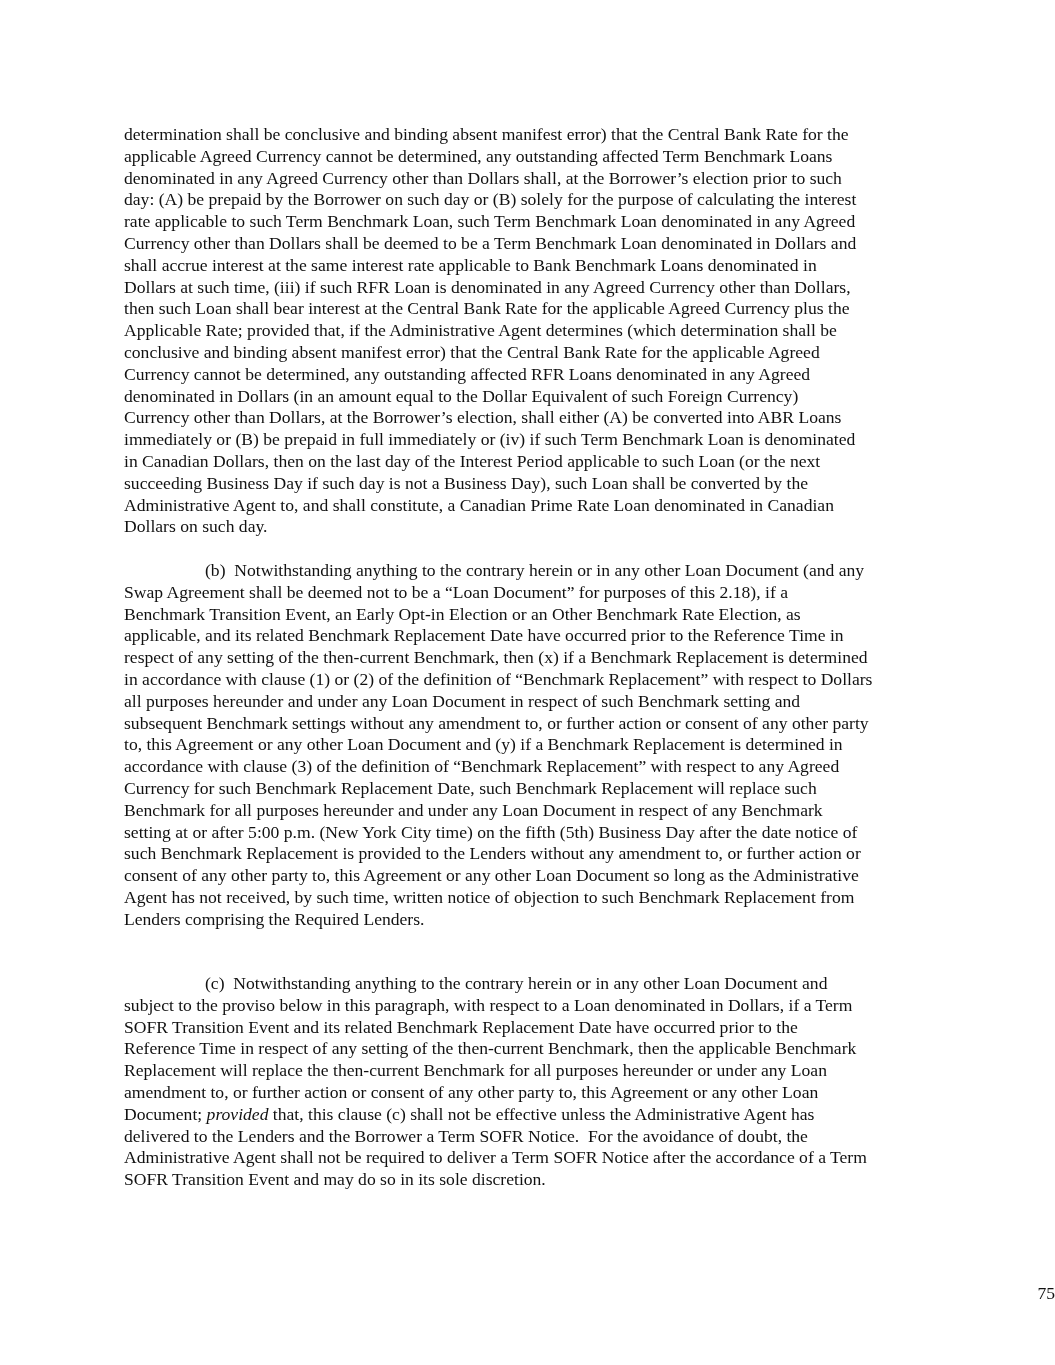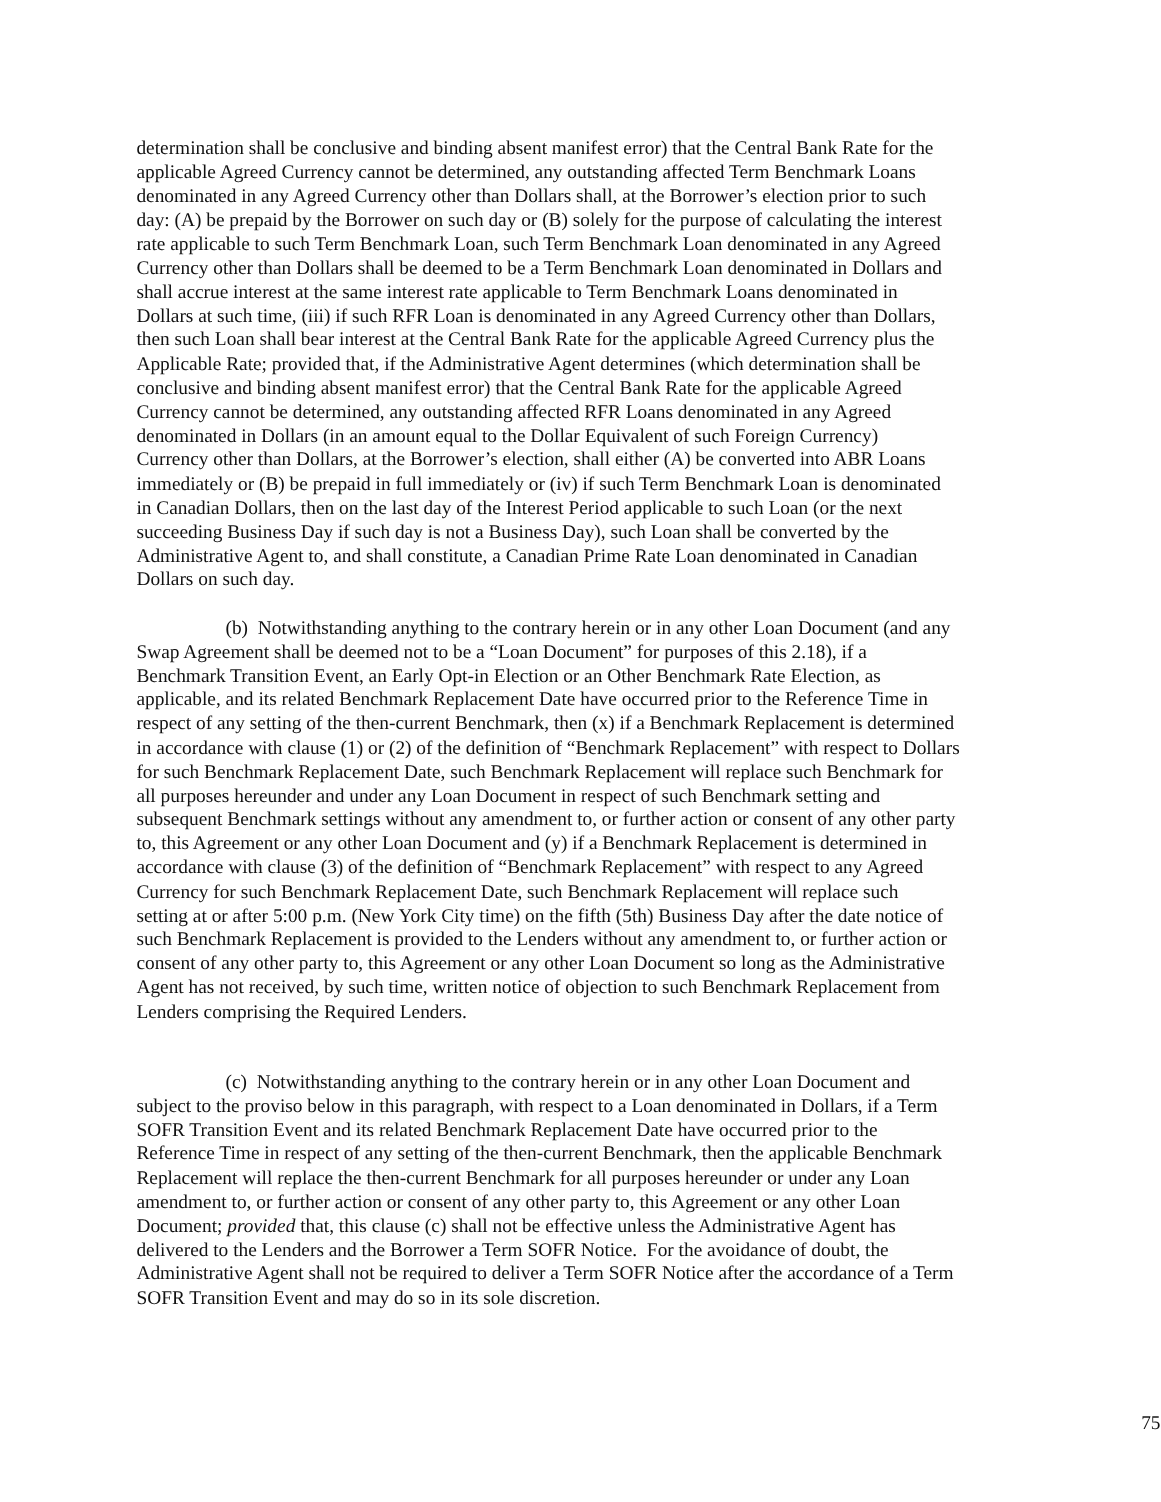--- a/index.html
+++ b/index.html
@@ -23,21 +23,21 @@
 
 <div class="page">
 
   <div class="para" id="para-a">
     <span class="line">determination shall be conclusive and binding absent manifest error) that the Central Bank Rate for the</span>
     <span class="line">applicable Agreed Currency cannot be determined, any outstanding affected Term Benchmark Loans</span>
     <span class="line">denominated in any Agreed Currency other than Dollars shall, at the Borrower’s election prior to such</span>
     <span class="line">day: (A) be prepaid by the Borrower on such day or (B) solely for the purpose of calculating the interest</span>
     <span class="line">rate applicable to such Term Benchmark Loan, such Term Benchmark Loan denominated in any Agreed</span>
     <span class="line">Currency other than Dollars shall be deemed to be a Term Benchmark Loan denominated in Dollars and</span>
-    <span class="line">shall accrue interest at the same interest rate applicable to Term Benchmark Loans denominated in</span>
+    <span class="line">shall accrue interest at the same interest rate applicable to Bank Benchmark Loans denominated in</span>
     <span class="line">Dollars at such time, (iii) if such RFR Loan is denominated in any Agreed Currency other than Dollars,</span>
     <span class="line">then such Loan shall bear interest at the Central Bank Rate for the applicable Agreed Currency plus the</span>
     <span class="line">Applicable Rate; provided that, if the Administrative Agent determines (which determination shall be</span>
     <span class="line">conclusive and binding absent manifest error) that the Central Bank Rate for the applicable Agreed</span>
     <span class="line">Currency cannot be determined, any outstanding affected RFR Loans denominated in any Agreed</span>
     <span class="line">denominated in Dollars (in an amount equal to the Dollar Equivalent of such Foreign Currency)</span>
     <span class="line">Currency other than Dollars, at the Borrower’s election, shall either (A) be converted into ABR Loans</span>
     <span class="line">immediately or (B) be prepaid in full immediately or (iv) if such Term Benchmark Loan is denominated</span>
     <span class="line">in Canadian Dollars, then on the last day of the Interest Period applicable to such Loan (or the next</span>
     <span class="line">succeeding Business Day if such day is not a Business Day), such Loan shall be converted by the</span>
@@ -45,26 +45,26 @@
     <span class="line">Dollars on such day.</span>
   </div>
 
   <div class="para" id="para-b">
     <span class="line indent">(b)  Notwithstanding anything to the contrary herein or in any other Loan Document (and any</span>
     <span class="line">Swap Agreement shall be deemed not to be a “Loan Document” for purposes of this 2.18), if a</span>
     <span class="line">Benchmark Transition Event, an Early Opt-in Election or an Other Benchmark Rate Election, as</span>
     <span class="line">applicable, and its related Benchmark Replacement Date have occurred prior to the Reference Time in</span>
     <span class="line">respect of any setting of the then-current Benchmark, then (x) if a Benchmark Replacement is determined</span>
     <span class="line">in accordance with clause (1) or (2) of the definition of “Benchmark Replacement” with respect to Dollars</span>
-    <span class="line">for such Benchmark Replacement Date, such Benchmark Replacement will replace such Benchmark for</span>
     <span class="line">all purposes hereunder and under any Loan Document in respect of such Benchmark setting and</span>
     <span class="line">subsequent Benchmark settings without any amendment to, or further action or consent of any other party</span>
     <span class="line">to, this Agreement or any other Loan Document and (y) if a Benchmark Replacement is determined in</span>
     <span class="line">accordance with clause (3) of the definition of “Benchmark Replacement” with respect to any Agreed</span>
     <span class="line">Currency for such Benchmark Replacement Date, such Benchmark Replacement will replace such</span>
+    <span class="line">Benchmark for all purposes hereunder and under any Loan Document in respect of any Benchmark</span>
     <span class="line">setting at or after 5:00 p.m. (New York City time) on the fifth (5th) Business Day after the date notice of</span>
     <span class="line">such Benchmark Replacement is provided to the Lenders without any amendment to, or further action or</span>
     <span class="line">consent of any other party to, this Agreement or any other Loan Document so long as the Administrative</span>
     <span class="line">Agent has not received, by such time, written notice of objection to such Benchmark Replacement from</span>
     <span class="line">Lenders comprising the Required Lenders.</span>
   </div>
 
   <div class="para" id="para-c">
     <span class="line indent">(c)  Notwithstanding anything to the contrary herein or in any other Loan Document and</span>
     <span class="line">subject to the proviso below in this paragraph, with respect to a Loan denominated in Dollars, if a Term</span>

